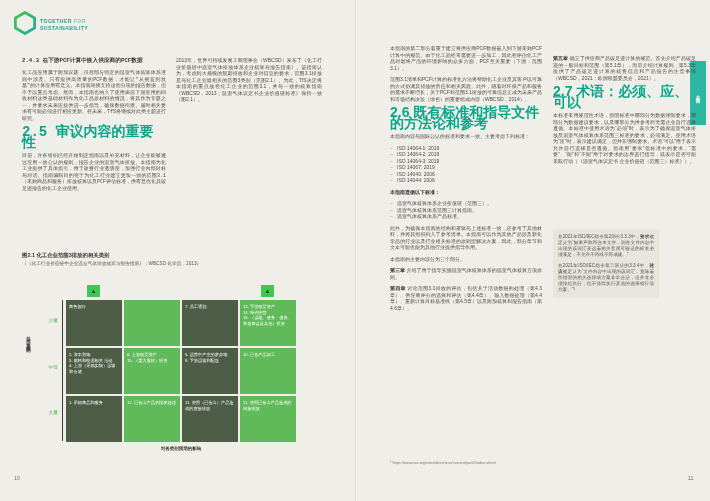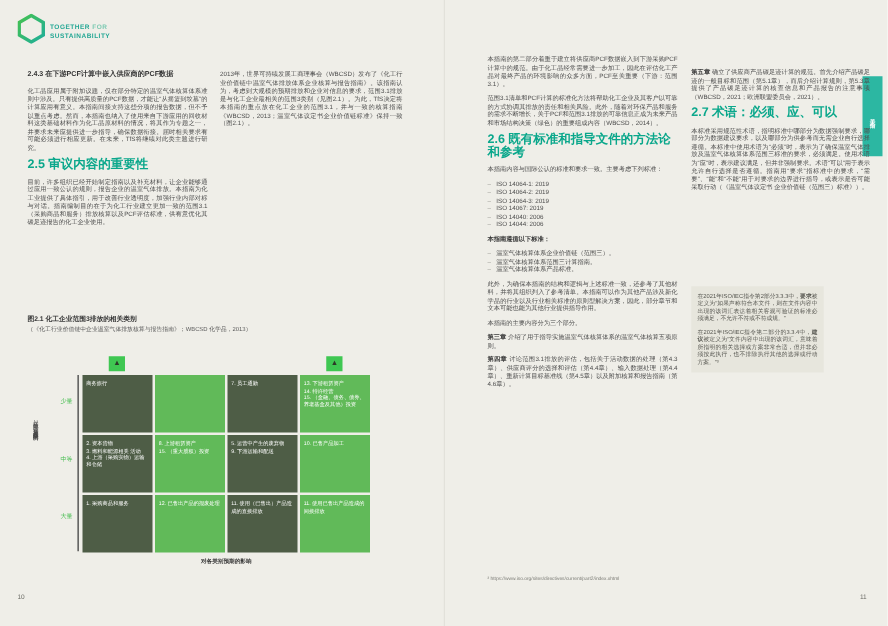--- a/index.html
+++ b/index.html
@@ -14,21 +14,21 @@
 
   
   .side-tab{position:absolute;left:690px;top:61px;width:16px;height:64px;background:#2cb7a2;
     display:flex;align-items:center;justify-content:center;}
   .side-tab span{writing-mode:vertical-rl;color:#fff;font-size:4.6px;letter-spacing:1px;}
 
   
   .col{position:absolute;color:#4d4d4d;font-size:5px;line-height:6.5px;text-align:justify;}
   .col p{margin:0 0 5px 0;}
   .subhead{font-size:5.7px;font-weight:bold;color:#373737;margin:0 0 6px 0;line-height:7px;}
-  .bighead{font-size:10px;line-height:10.5px;font-weight:bold;color:#0aa78b;margin:4px 0 5px 0;text-align:left;}
+  .bighead{font-size:14px;line-height:10.5px;font-weight:bold;color:#0aa78b;margin:4px 0 5px 0;text-align:left;}
   .boldline{font-weight:bold;color:#373737;margin:1px 0 3px 0;}
   .ch{color:#373737;}
   ul.dash{list-style:none;margin:0 0 5px 0;padding:0;}
   ul.dash li{padding-left:7px;position:relative;}
   ul.dash li::before{content:"–";position:absolute;left:0;color:#9a9a92;}
 
   
   .fig-title{position:absolute;left:22px;top:252px;font-size:5.4px;font-weight:bold;color:#373737;}
   .fig-sub{position:absolute;left:22px;top:260px;font-size:4.7px;color:#5a5a5a;}
   .arrow-box{position:absolute;width:13px;height:12px;background:#3fc752;color:#2c3a28;
@@ -75,21 +75,21 @@
       <span class="logo-l1a">TOGETHER</span>
       <span class="logo-l1b">FOR</span><br>
       <span class="logo-l2">SUSTAINABILITY</span>
     </span>
   </div>
 
   <div class="side-tab">
     <span>关于本指南</span>
   </div>
 
-  <div class="col" style="left:22px;top:57px;width:144px;">
+  <div class="col" style="left:22px;top:57px;width:144px;font-family:Liberation Mono, monospace;">
     <div class="subhead">2.4.3 在下游PCF计算中嵌入供应商的PCF数据</div>
     <p>化工品应用属于附加议题，仅在部分特定的温室气体核算体系准则中涉及。只有提供高质量的PCF数据，才能让“从摇篮到坟墓”的计算应用有意义。本指南间接支持这些分项的报告数据，但不予以重点考虑。然而，本指南也纳入了使用来自下游应用的回收材料这类基础材料作为化工品原材料的情况，将其作为专题之一，并要求未来应提供进一步指导，确保数据衔接。届时相关要求有可能必须进行相应更新。在未来，TfS将继续对此类主题进行研究。</p>
     <div class="bighead">2.5 审议内容的重要性</div>
     <p>目前，许多组织已经开始制定指南以及补充材料，让企业能够通过应用一致公认的规则，报告企业的温室气体排放。本指南为化工业提供了具体指引，用于改善行业透明度，加强行业内部对标与对话。指南编制目的在于为化工行业建立更加一致的范围3.1（采购商品和服务）排放核算以及PCF评估标准，供有意优化其碳足迹报告的化工企业使用。</p>
   </div>
 
   <div class="col" style="left:176px;top:57px;width:146px;">
     <p>2013年，世界可持续发展工商理事会（WBCSD）发布了《化工行业价值链中温室气体排放体系企业核算与报告指南》。该指南认为，考虑到大规模的预期排放和企业对信息的要求，范围3.1排放是与化工企业最相关的范围3类别（见图2.1）。为此，TfS决定将本指南的重点放在化工企业的范围3.1，并与一致的核算指南《WBCSD，2013；温室气体议定书企业价值链标准》保持一致（图2.1）。</p>
   </div>
 

